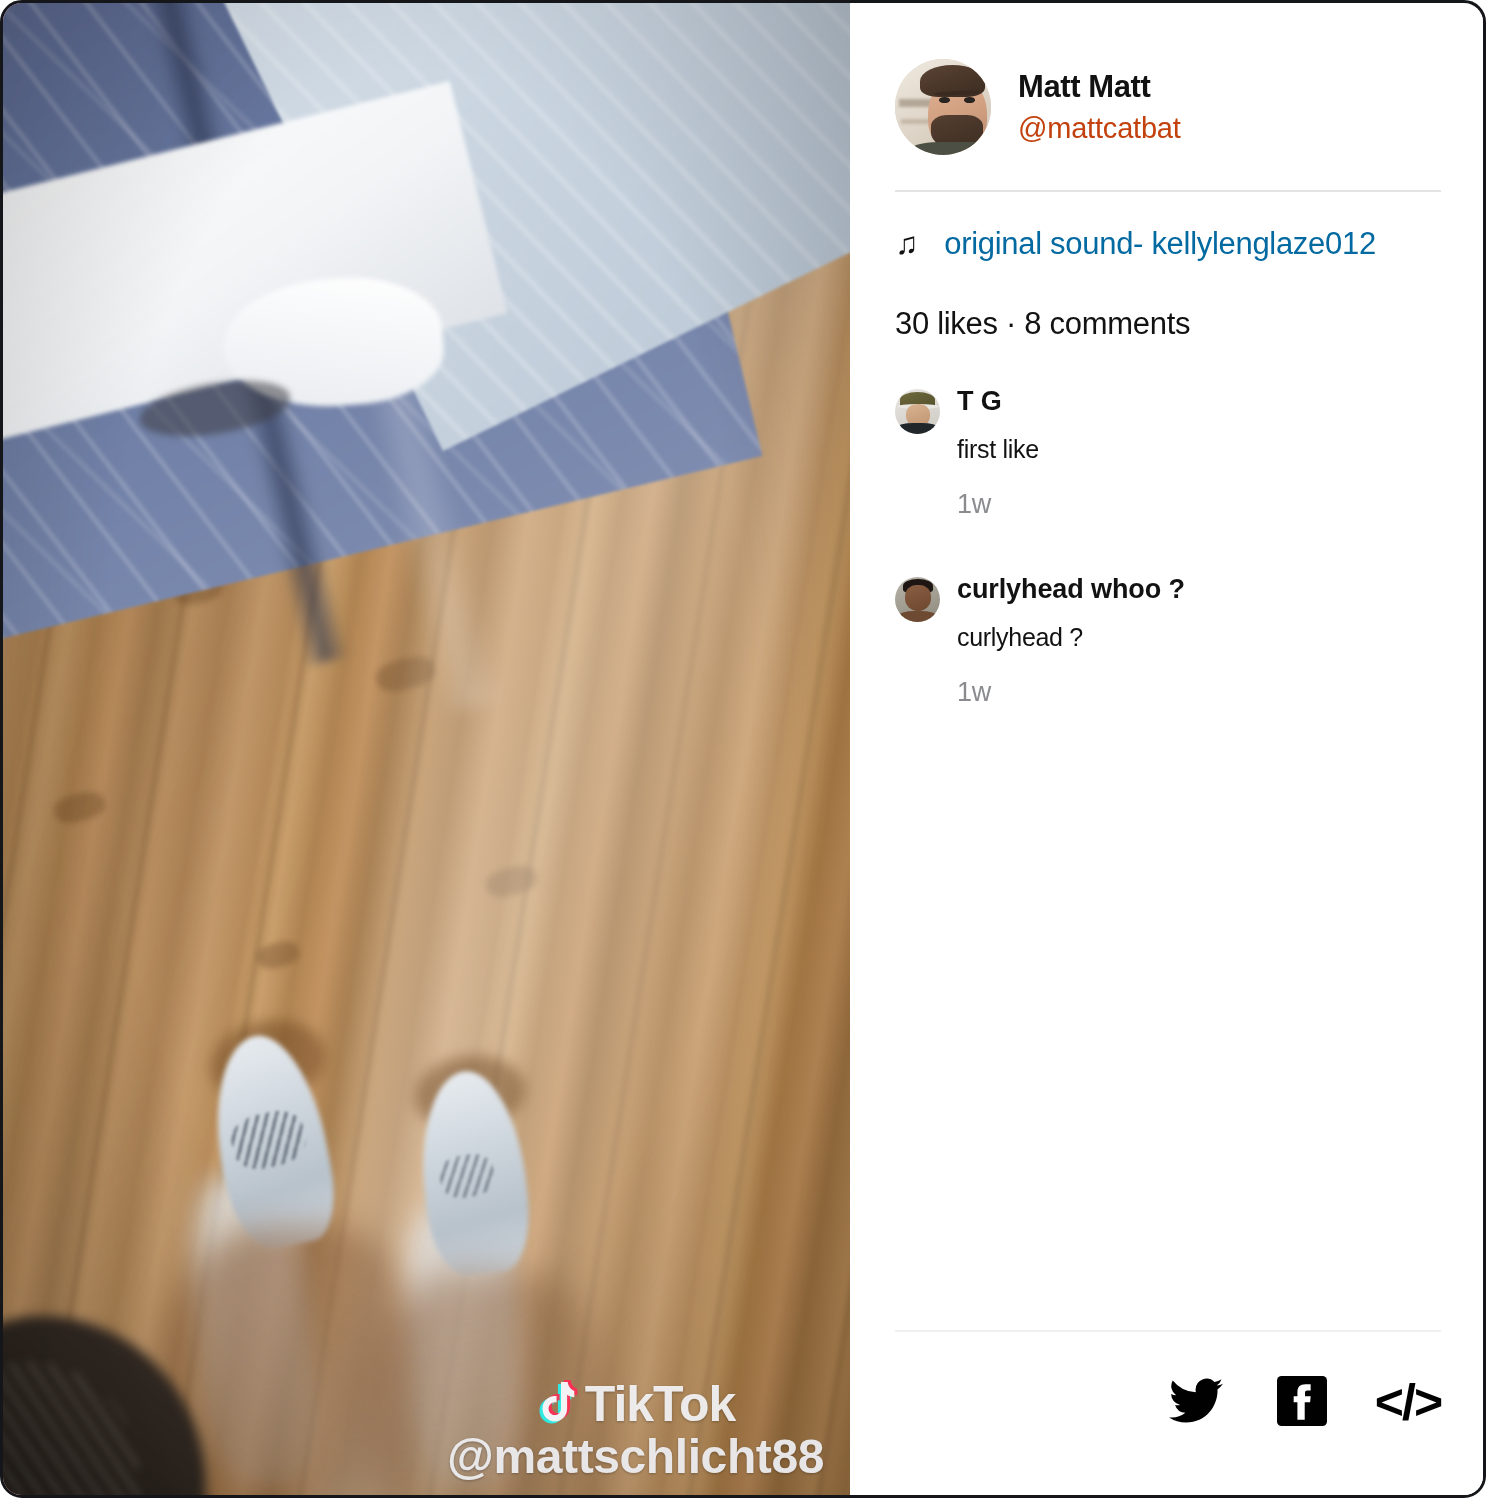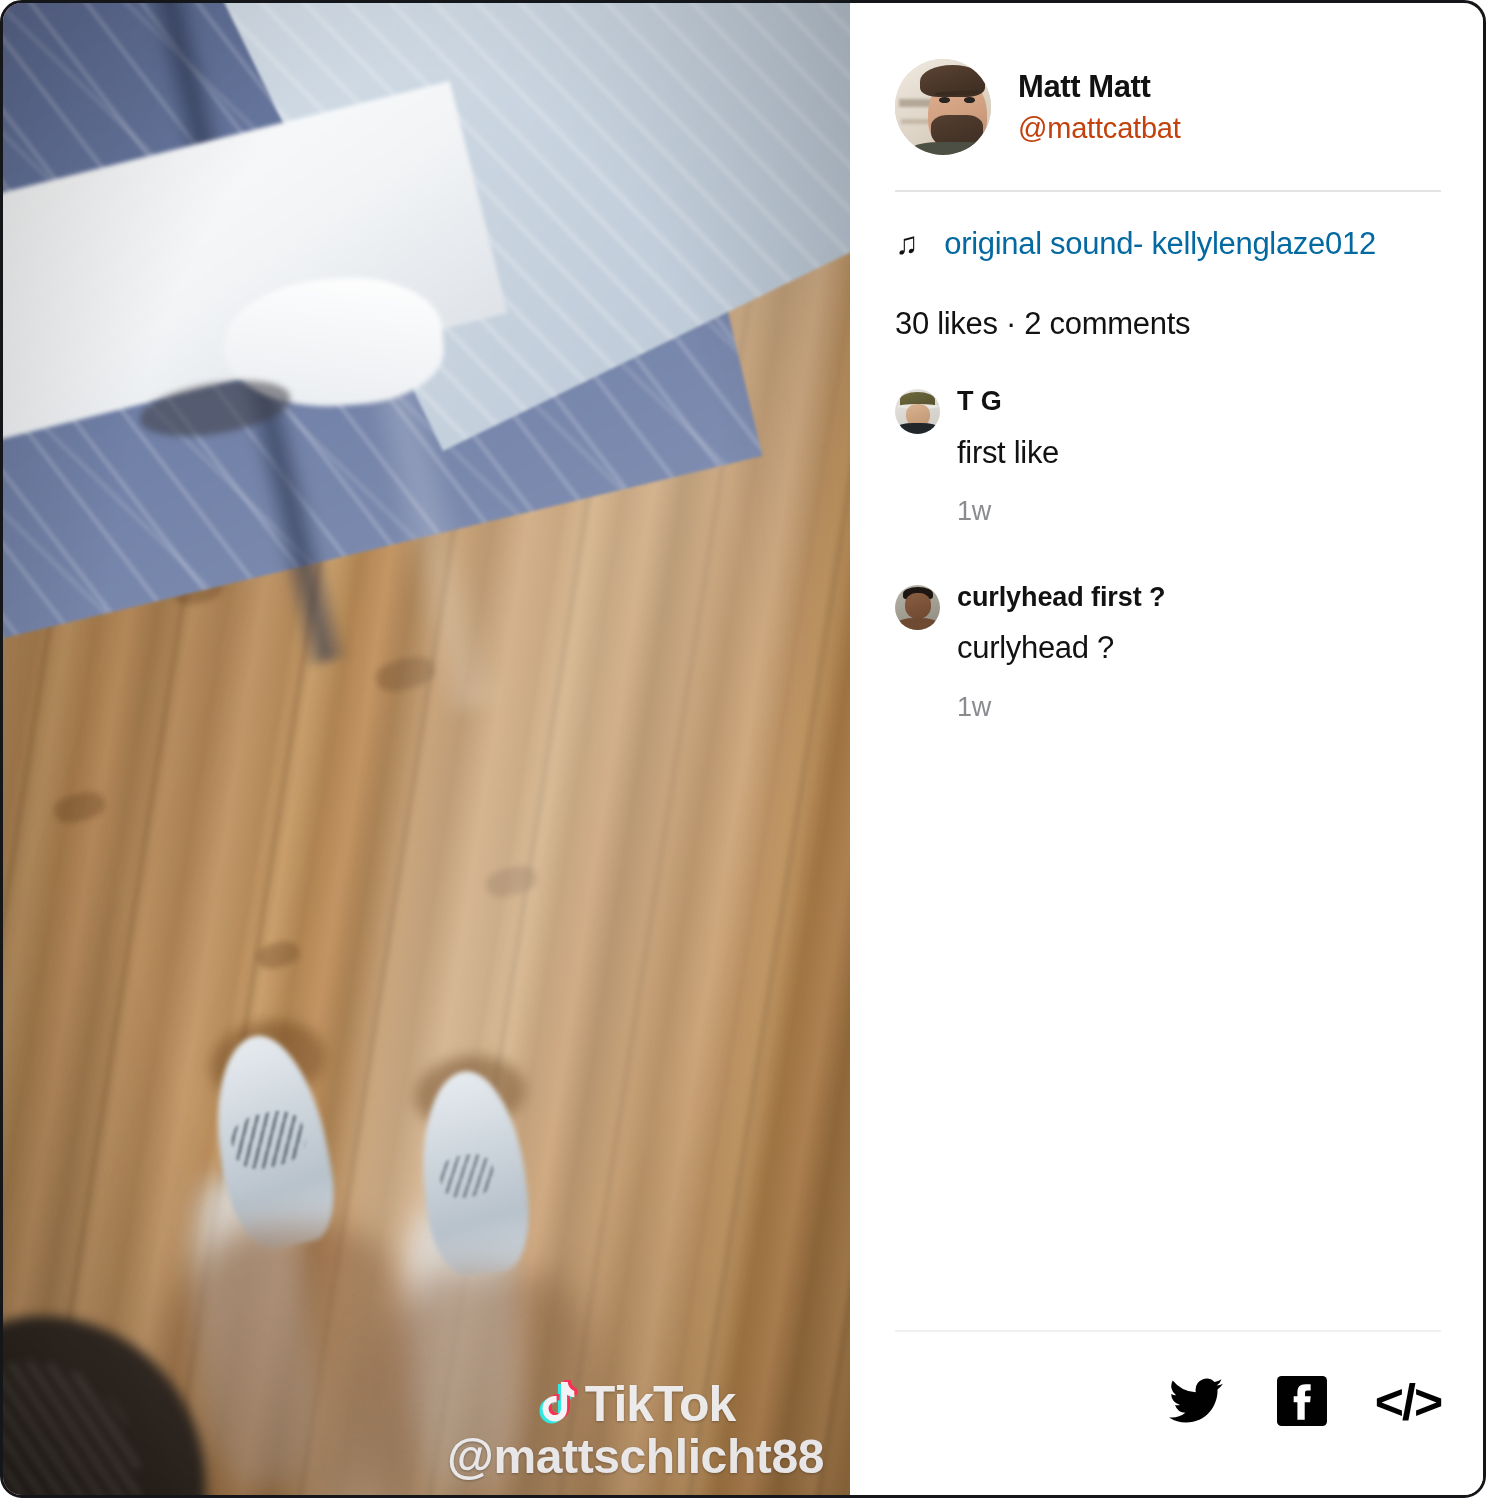--- a/index.html
+++ b/index.html
@@ -526,21 +526,21 @@
 
   .comment-body { display: flex; flex-direction: column; }
   .comment-author {
     font-size: 27px;
     font-weight: bold;
     color: #121212;
     letter-spacing: -0.1px;
     line-height: 1.2;
   }
   .comment-text {
-    font-size: 31px;
+    font-size: 25px;
     color: #121212;
     letter-spacing: -0.3px;
     line-height: 1.25;
     margin-top: 16px;
   }
   .comment-time {
     font-size: 27px;
     color: #8a8b8f;
     letter-spacing: -0.2px;
     line-height: 1.2;
@@ -664,21 +664,21 @@
       </div>
     </div>
 
     <div class="divider-top"></div>
 
     <div class="music-row">
       <span class="music-icon">♫</span>
       <span class="music-title">original sound- kellylenglaze012</span>
     </div>
 
-    <div class="stats-row">30 likes · 2 comments</div>
+    <div class="stats-row">30 likes · 8 comments</div>
 
     <div class="comments-list">
 
       <div class="comment">
         <div class="avatar-sm av-cap">
           <span class="bg"></span>
             <span class="cap"></span>
             <span class="brim"></span>
           <span class="face"></span>
             <span class="body"></span>
@@ -691,21 +691,21 @@
       </div>
 
       <div class="comment">
         <div class="avatar-sm av-dark">
           <span class="bg"></span>
             <span class="hair"></span>
           <span class="face"></span>
             <span class="body"></span>
         </div>
         <div class="comment-body">
-          <span class="comment-author">curlyhead first ?</span>
+          <span class="comment-author">curlyhead whoo ?</span>
           <span class="comment-text">curlyhead ?</span>
           <span class="comment-time">1w</span>
         </div>
       </div>
 
     </div>
 
     <div class="divider-bottom"></div>
 
     <div class="share-bar">

